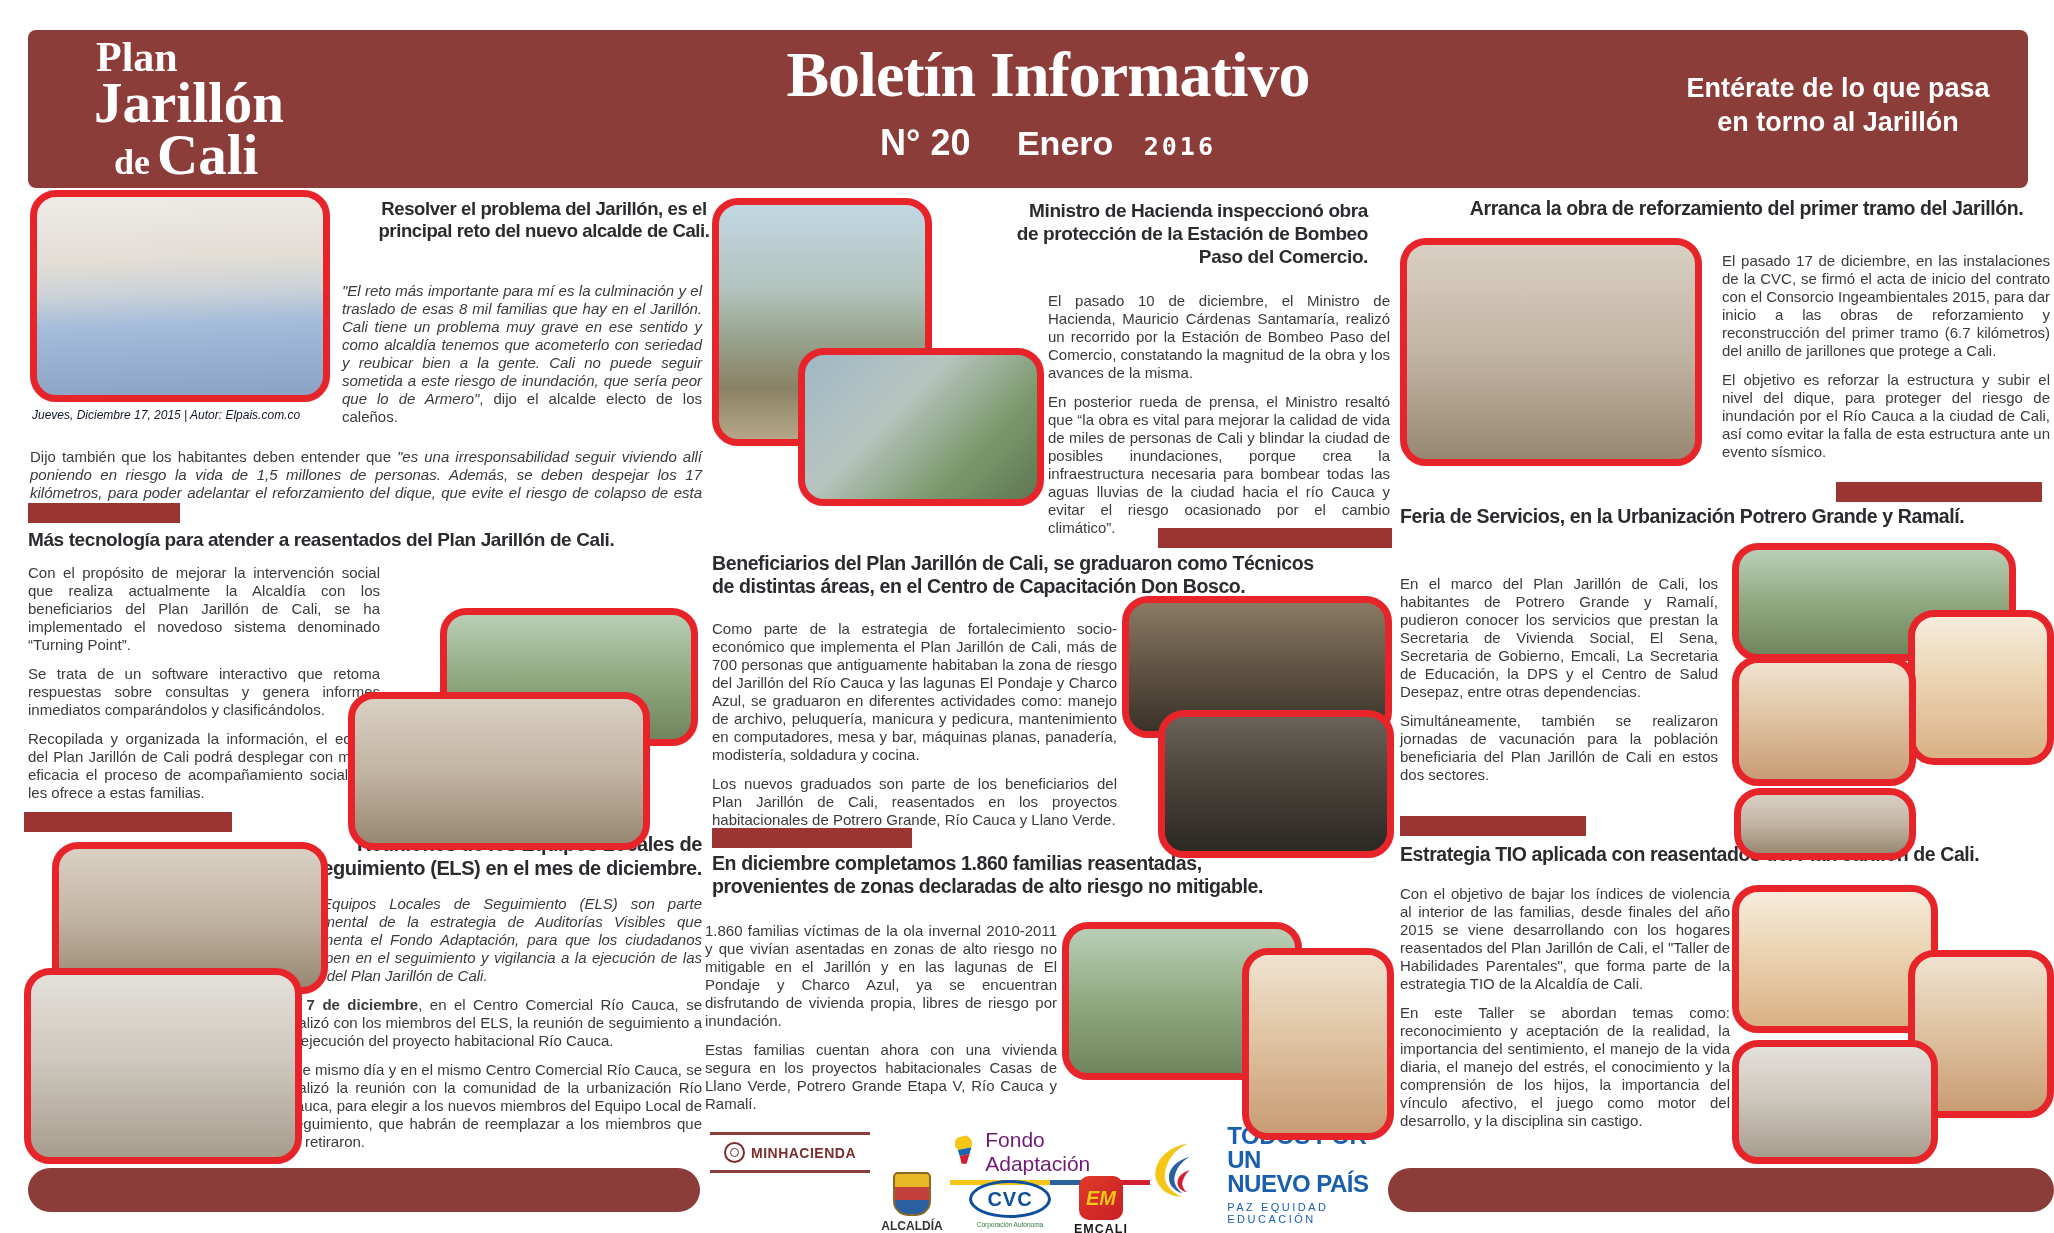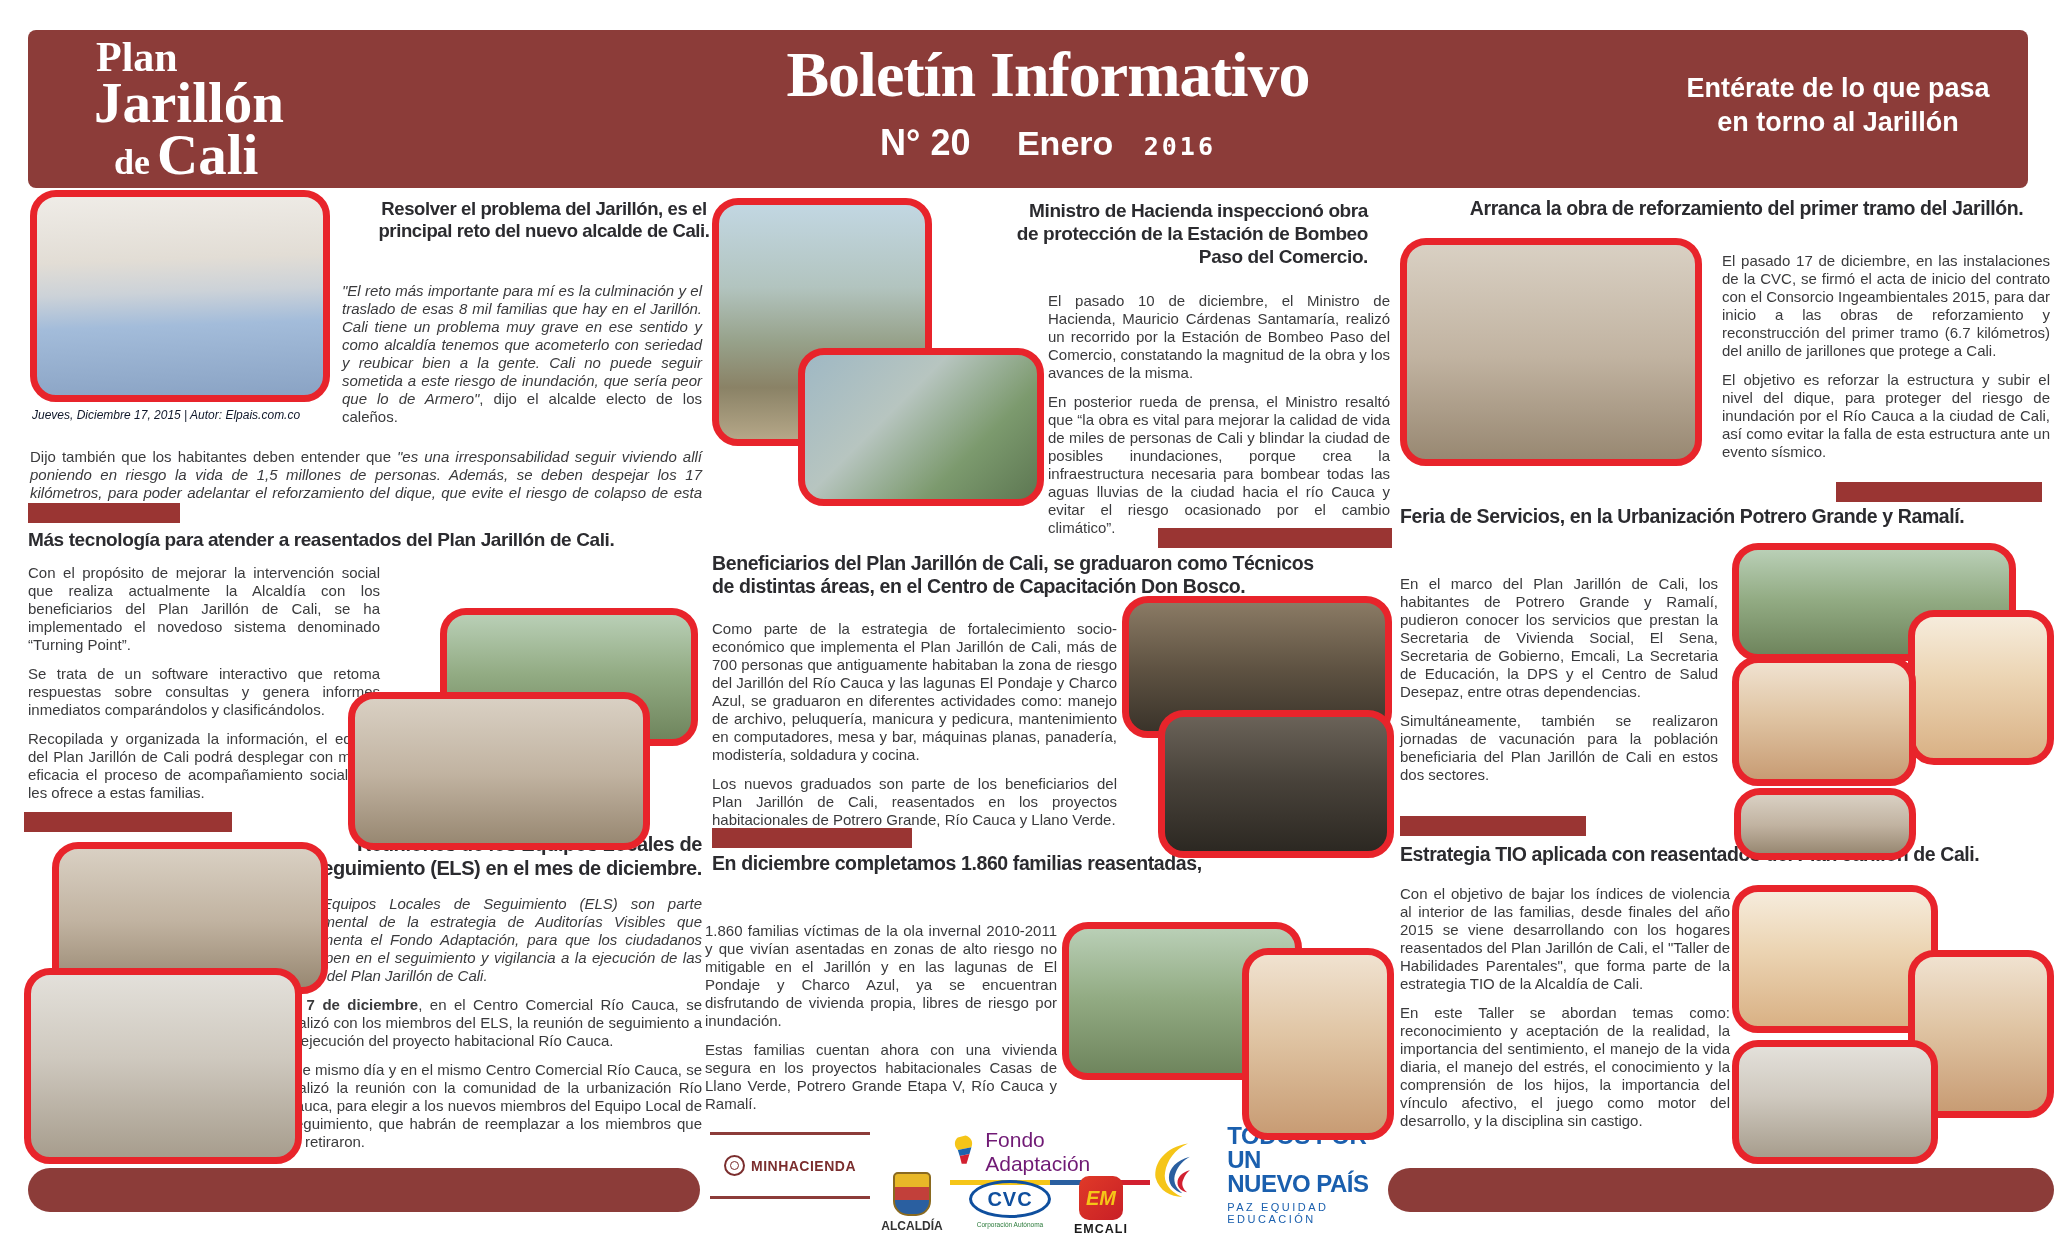--- a/index.html
+++ b/index.html
@@ -47,21 +47,21 @@
   .ph-site{background:linear-gradient(180deg,#c2d7e2 0%,#b2c4bf 35%,#97a28b 58%,#8a8266 78%,#b5a788 100%);}
   .ph-press{background:linear-gradient(135deg,#9fb8c4 0%,#b7c5c0 38%,#7c9a6e 70%,#5d7752 100%);}
   .ph-dark{background:linear-gradient(180deg,#6a6258 0%,#48423a 48%,#2c2822 100%);}
   .ph-stage{background:linear-gradient(180deg,#8a7a64 0%,#5e5242 52%,#3a332a 100%);}
   .ph-warm{background:linear-gradient(180deg,#f0e2d0 0%,#e0c5a4 45%,#c89c74 100%);}
   .ph-bright{background:linear-gradient(180deg,#f6ecdc 0%,#ecd5b4 42%,#d9b185 100%);}
 
   
   .lgblock{position:absolute;}
   .rule{height:3px;background:#8c3c39;}
-  .minharow{display:flex;align-items:center;justify-content:center;gap:6px;padding:20px 0;}
+  .minharow{display:flex;align-items:center;justify-content:center;gap:6px;padding:7px 0;}
   .seal{width:17px;height:17px;border:2px solid #7b2e2e;border-radius:50%;display:flex;align-items:center;justify-content:center;}
   .seal i{width:7px;height:7px;border:1.5px solid #7b2e2e;border-radius:50%;display:block;}
   .minhatxt{font-size:14px;font-weight:bold;color:#7b2e2e;letter-spacing:.5px;}
   .crest{width:34px;height:40px;margin:0 auto 3px auto;border:2px solid #8a6a20;border-radius:5px 5px 15px 15px;
          background:linear-gradient(180deg,#e8b828 0 32%,#c2403a 32% 64%,#2a5fa0 64% 100%);}
   .alcap{font-size:12px;font-weight:bold;color:#333;line-height:1.25;text-align:center;}
   .fondorow{display:flex;align-items:center;gap:6px;}
   .fondotxt{font-size:21px;color:#701a75;}
   .tricolor{display:flex;height:5px;margin-top:4px;}
   .tc-y{flex:2;background:#f5c518;} .tc-b{flex:1;background:#2a5fa0;} .tc-r{flex:1;background:#d22030;}
@@ -161,20 +161,21 @@
   <div class="txt" style="left:712px;top:620px;width:405px;">
     <p>Como parte de la estrategia de fortalecimiento socio-económico que implementa el Plan Jarillón de Cali, más de 700 personas que antiguamente habitaban la zona de riesgo del Jarillón del Río Cauca y las lagunas El Pondaje y Charco Azul, se graduaron en diferentes actividades como: manejo de archivo, peluquería, manicura y pedicura, mantenimiento en computadores, mesa y bar, máquinas planas, panadería, modistería, soldadura y cocina.</p>
     <p>Los nuevos graduados son parte de los beneficiarios del Plan Jarillón de Cali, reasentados en los proyectos habitacionales de Potrero Grande, Río Cauca y Llano Verde.</p>
   </div>
   <div class="photo ph-stage" style="left:1122px;top:596px;width:270px;height:142px;"></div>
   <div class="photo ph-dark" style="left:1158px;top:710px;width:236px;height:148px;z-index:2;"></div>
 
   <div class="bar" style="left:712px;top:828px;width:200px;"></div>
   <div class="h" style="left:712px;top:852px;width:690px;font-size:19.5px;">
     <span class="ln">En diciembre completamos 1.860 familias reasentadas,</span>
+    <span class="ln">provenientes de zonas declaradas de alto riesgo no mitigable.</span>
   </div>
   <div class="txt" style="left:705px;top:922px;width:352px;">
     <p>1.860 familias víctimas de la ola invernal 2010-2011 y que vivían asentadas en zonas de alto riesgo no mitigable en el Jarillón y en las lagunas de El Pondaje y Charco Azul, ya se encuentran disfrutando de vivienda propia, libres de riesgo por inundación.</p>
     <p>Estas familias cuentan ahora con una vivienda segura en los proyectos habitacionales Casas de Llano Verde, Potrero Grande Etapa V, Río Cauca y Ramalí.</p>
   </div>
   <div class="photo ph-green" style="left:1062px;top:922px;width:240px;height:158px;"></div>
   <div class="photo ph-warm" style="left:1242px;top:948px;width:152px;height:192px;z-index:2;"></div>
 
   <div class="lgblock" style="left:710px;top:1132px;width:160px;">
     <div class="rule"></div>

